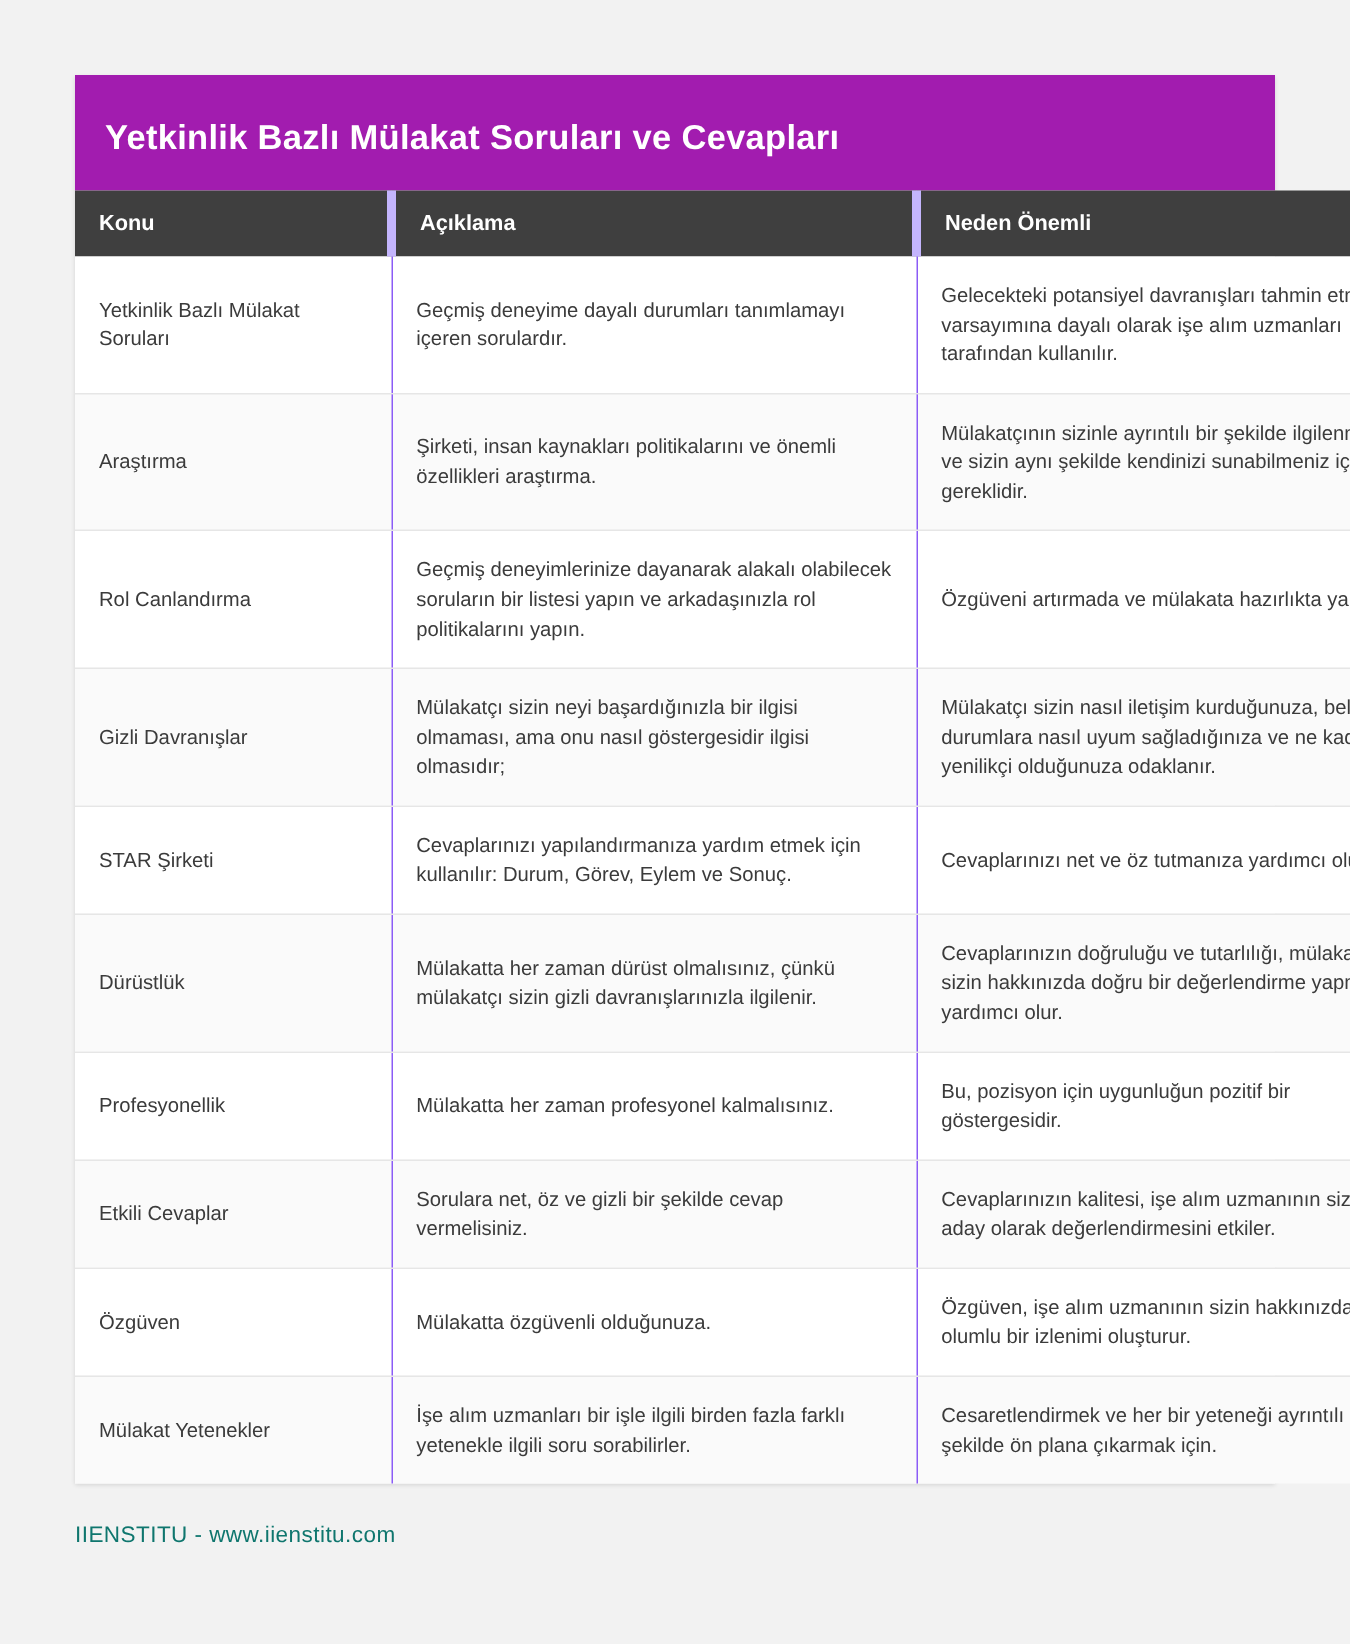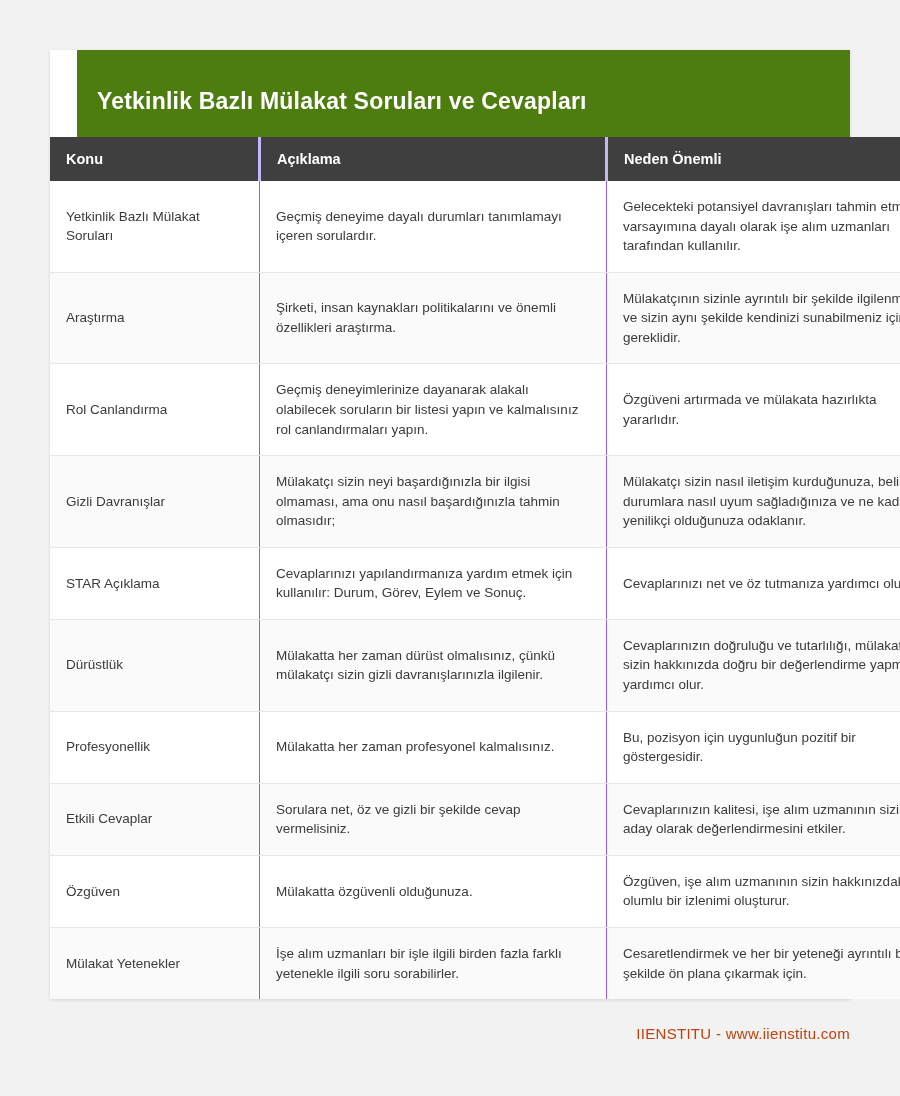--- a/index.html
+++ b/index.html
@@ -19,41 +19,40 @@
     box-sizing: border-box;
     padding: 50px 50px 0 50px;
     background: #f2f2f2;
   }
   .card {
     width: 800px;
     background: #ffffff;
     box-shadow: 0 1px 3px rgba(0,0,0,0.12);
   }
   .card-title {
-    background: #4d7c0f;
+    background: #a21caf;
     color: #ffffff;
     font-size: 23px;
     font-weight: bold;
-    padding: 38px 20px 22px 20px;
+    padding: 28px 20px 22px 20px;
     letter-spacing: 0.2px;
-    margin-left: 27px;
   }
   table {
     border-collapse: collapse;
     width: 100%;
     table-layout: fixed;
   }
   thead th {
     background: #3f3f3f;
     color: #ffffff;
     font-size: 14.5px;
     font-weight: bold;
     text-align: left;
     padding: 14px 16px;
-    border-right: 3px solid #c4b5fd;
+    border-right: 6px solid #c4b5fd;
     vertical-align: middle;
   }
   thead th:last-child { border-right: none; }
   tbody td {
     font-size: 13.5px;
     color: #3b3b3b;
     line-height: 1.45;
     padding: 16px 16px;
     border-bottom: 1px solid #e6e6e6;
     border-right: 1px solid #8b5cf6;
@@ -61,22 +60,22 @@
   }
   tbody td:last-child { border-right: none; }
   tbody tr:nth-child(even) td { background: #fafafa; }
   tbody tr:nth-child(odd) td { background: #ffffff; }
   tbody tr:last-child td { border-bottom: none; }
   .col-konu { width: 176px; }
   .col-aciklama { width: 312px; }
   .col-neden { width: 312px; }
   .footer {
     width: 800px;
-    text-align: right;
-    color: #c2410c;
+    text-align: left;
+    color: #0f766e;
     font-size: 15px;
     padding: 26px 0 28px 0;
     letter-spacing: 0.3px;
   }
 </style>
 </head>
 <body>
 
 <div class="page">
   <div class="card">
@@ -95,30 +94,30 @@
           <td>Geçmiş deneyime dayalı durumları tanımlamayı içeren sorulardır.</td>
           <td>Gelecekteki potansiyel davranışları tahmin etme varsayımına dayalı olarak işe alım uzmanları tarafından kullanılır.</td>
         </tr>
         <tr>
           <td>Araştırma</td>
           <td>Şirketi, insan kaynakları politikalarını ve önemli özellikleri araştırma.</td>
           <td>Mülakatçının sizinle ayrıntılı bir şekilde ilgilenmesi ve sizin aynı şekilde kendinizi sunabilmeniz için gereklidir.</td>
         </tr>
         <tr>
           <td>Rol Canlandırma</td>
-          <td>Geçmiş deneyimlerinize dayanarak alakalı olabilecek soruların bir listesi yapın ve kalmalısınız rol canlandırmaları yapın.</td>
+          <td>Geçmiş deneyimlerinize dayanarak alakalı olabilecek soruların bir listesi yapın ve arkadaşınızla rol politikalarını yapın.</td>
           <td>Özgüveni artırmada ve mülakata hazırlıkta yararlıdır.</td>
         </tr>
         <tr>
           <td>Gizli Davranışlar</td>
-          <td>Mülakatçı sizin neyi başardığınızla bir ilgisi olmaması, ama onu nasıl başardığınızla tahmin olmasıdır;</td>
+          <td>Mülakatçı sizin neyi başardığınızla bir ilgisi olmaması, ama onu nasıl göstergesidir ilgisi olmasıdır;</td>
           <td>Mülakatçı sizin nasıl iletişim kurduğunuza, belirli durumlara nasıl uyum sağladığınıza ve ne kadar yenilikçi olduğunuza odaklanır.</td>
         </tr>
         <tr>
-          <td>STAR Açıklama</td>
+          <td>STAR Şirketi</td>
           <td>Cevaplarınızı yapılandırmanıza yardım etmek için kullanılır: Durum, Görev, Eylem ve Sonuç.</td>
           <td>Cevaplarınızı net ve öz tutmanıza yardımcı olur.</td>
         </tr>
         <tr>
           <td>Dürüstlük</td>
           <td>Mülakatta her zaman dürüst olmalısınız, çünkü mülakatçı sizin gizli davranışlarınızla ilgilenir.</td>
           <td>Cevaplarınızın doğruluğu ve tutarlılığı, mülakatçının sizin hakkınızda doğru bir değerlendirme yapmasına yardımcı olur.</td>
         </tr>
         <tr>
           <td>Profesyonellik</td>

